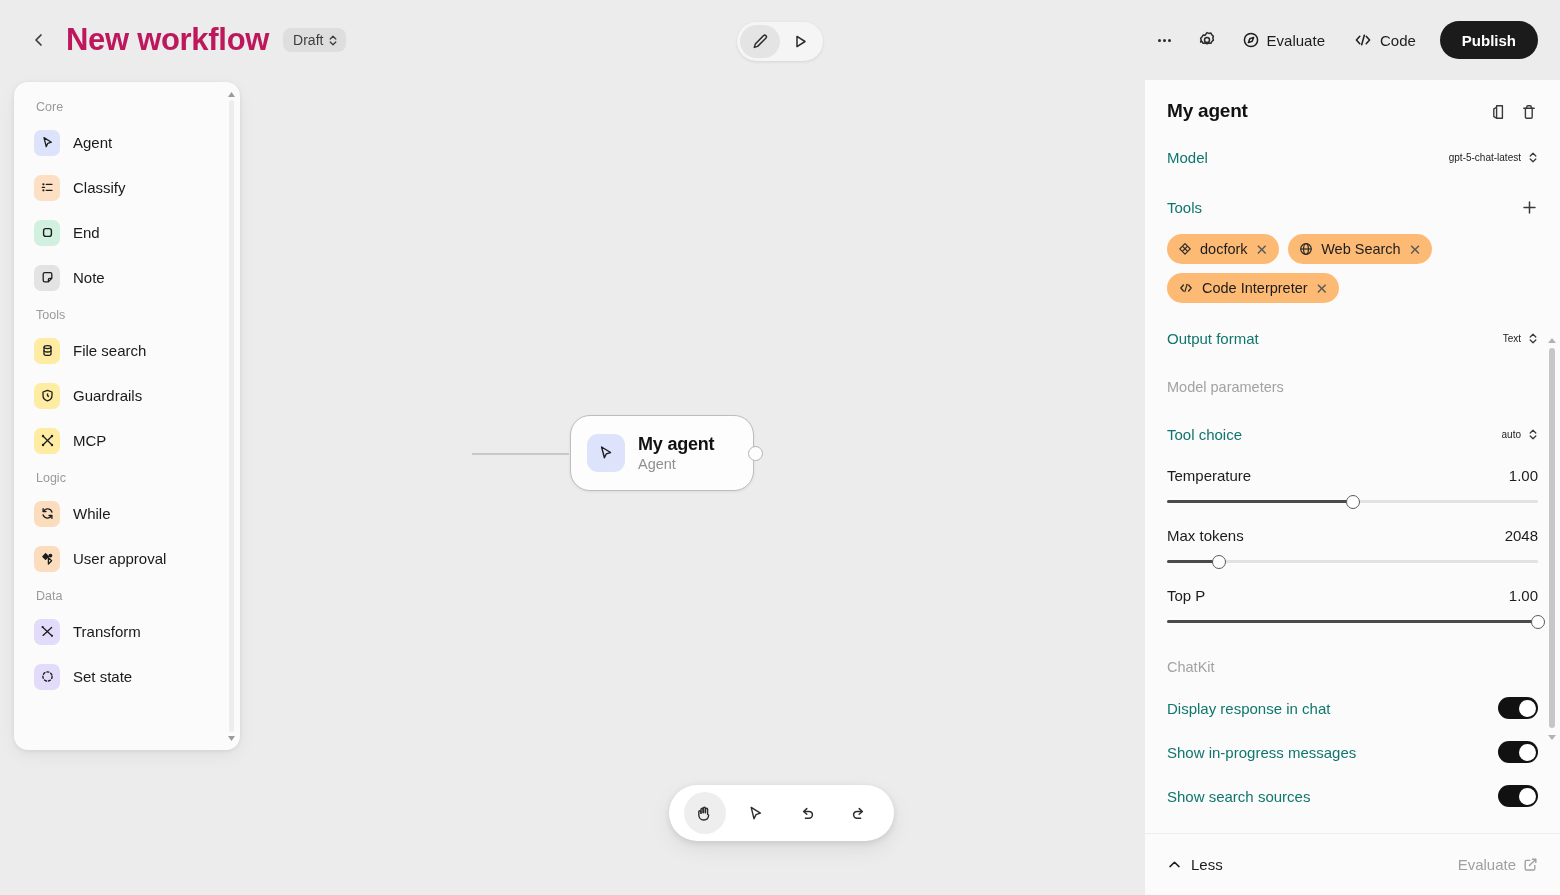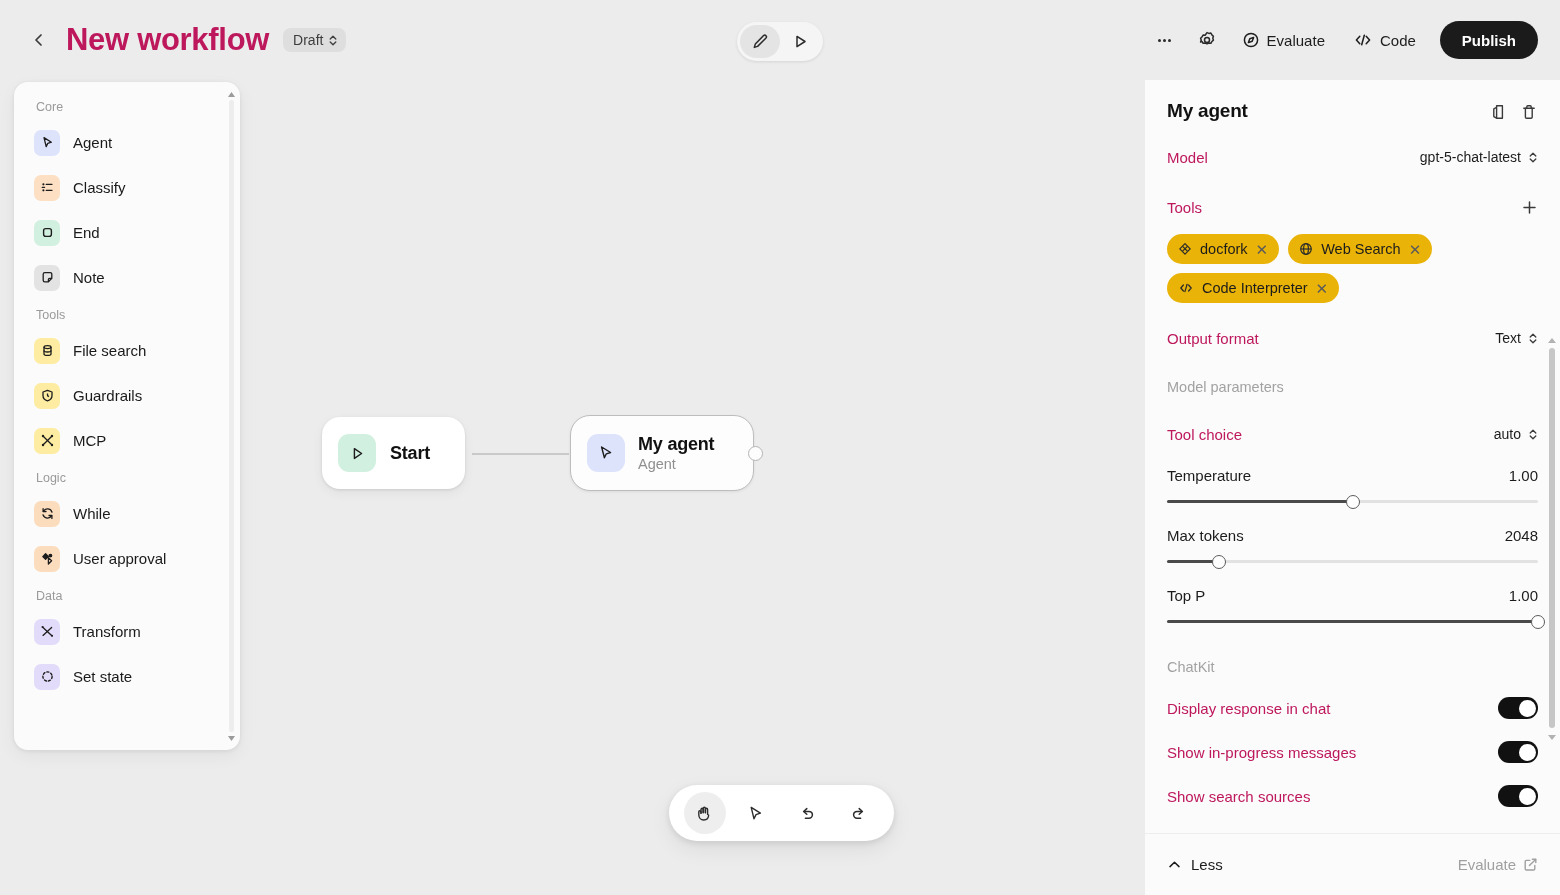--- a/index.html
+++ b/index.html
@@ -152,34 +152,34 @@
   .insp-scroll { flex: 1; overflow: hidden; position: relative; padding: 0 22px; }
   .insp-head { display: flex; align-items: flex-start; padding-top: 20px; }
   .insp-title { font-size: 19px; font-weight: 700; color: #111; letter-spacing: -0.2px; }
   .insp-head-actions { margin-left: auto; display: flex; gap: 12px; padding-top: 3px; }
   .insp-desc { font-size: 14.5px; color: #8d8d8d; margin-top: 10px; }
 
   .row {
     display: flex; align-items: center; justify-content: space-between;
     min-height: 30px; margin-top: 20px;
   }
-  .row-label { font-size: 15px; color: #be185d; font-weight: 500; }
+  .row-label { font-size: 15px; color: #0f766e; font-weight: 500; }
   .row-value {
-    font-size: 14px; color: #1c1c1c; font-weight: 500;
+    font-size: 10px; color: #1c1c1c; font-weight: 500;
     display: flex; align-items: center; gap: 7px; cursor: pointer;
   }
   .section-label {
     font-size: 14.5px; color: #a2a2a2; margin-top: 26px; margin-bottom: 2px;
   }
   .plus-btn { font-size: 21px; color: #3a3a3a; cursor: pointer; line-height: 1; }
 
   .chips { display: flex; flex-wrap: wrap; gap: 9px; margin-top: 12px; }
   .chip {
     display: flex; align-items: center; gap: 8px;
-    background: #eab308; border-radius: 999px; height: 30px; padding: 0 11px;
+    background: #fdba74; border-radius: 999px; height: 30px; padding: 0 11px;
     font-size: 14.5px; color: #1c1c1c; cursor: pointer; font-weight: 500;
   }
   .chip-x { color: #5b5b5b; font-size: 15px; line-height: 1; cursor: pointer; }
 
   .param { margin-top: 18px; }
   .param-top { display: flex; align-items: flex-start; justify-content: space-between; }
   .param-name { font-size: 15px; color: #1c1c1c; font-weight: 500; }
   .param-val { font-size: 15px; color: #1c1c1c; font-weight: 500; }
   .slider { position: relative; height: 16px; margin-top: 9px; cursor: pointer; }
   .slider-track {
@@ -425,28 +425,20 @@
         <svg width="7" height="5" viewBox="0 0 7 5" fill="currentColor">
             <path d="M3.5 5 L0 0 L7 0 Z"></path>
           </svg>
       </div>
     </div>
   </div>
 
   <div class="canvas">
     <div class="edge"></div>
 
-    <div class="node-start">
-      <span class="node-ico" style="background:#d2f0e0">
-        <svg width="17" height="17" viewBox="0 0 17 17" fill="none" stroke="#1d1d1d" stroke-width="1.4" stroke-linejoin="round">
-            <path d="M5.4 3.6 L12.6 8.5 L5.4 13.4 Z"></path>
-          </svg>
-      </span>
-      <span class="node-title">Start</span>
-    </div>
 
     <div class="node-agent">
       <span class="node-ico" style="background:#dde3fb">
         <svg width="18" height="18" viewBox="0 0 18 18" fill="none" stroke="#1d1d1d" stroke-width="1.4" stroke-linejoin="round">
             <path d="M4.6 3 L13.6 8.5 L9.3 9.8 L7.4 13.8 Z"></path>
           </svg>
       </span>
       <span>
         <div class="node-title">My agent</div>
         <div class="node-sub">Agent</div>

